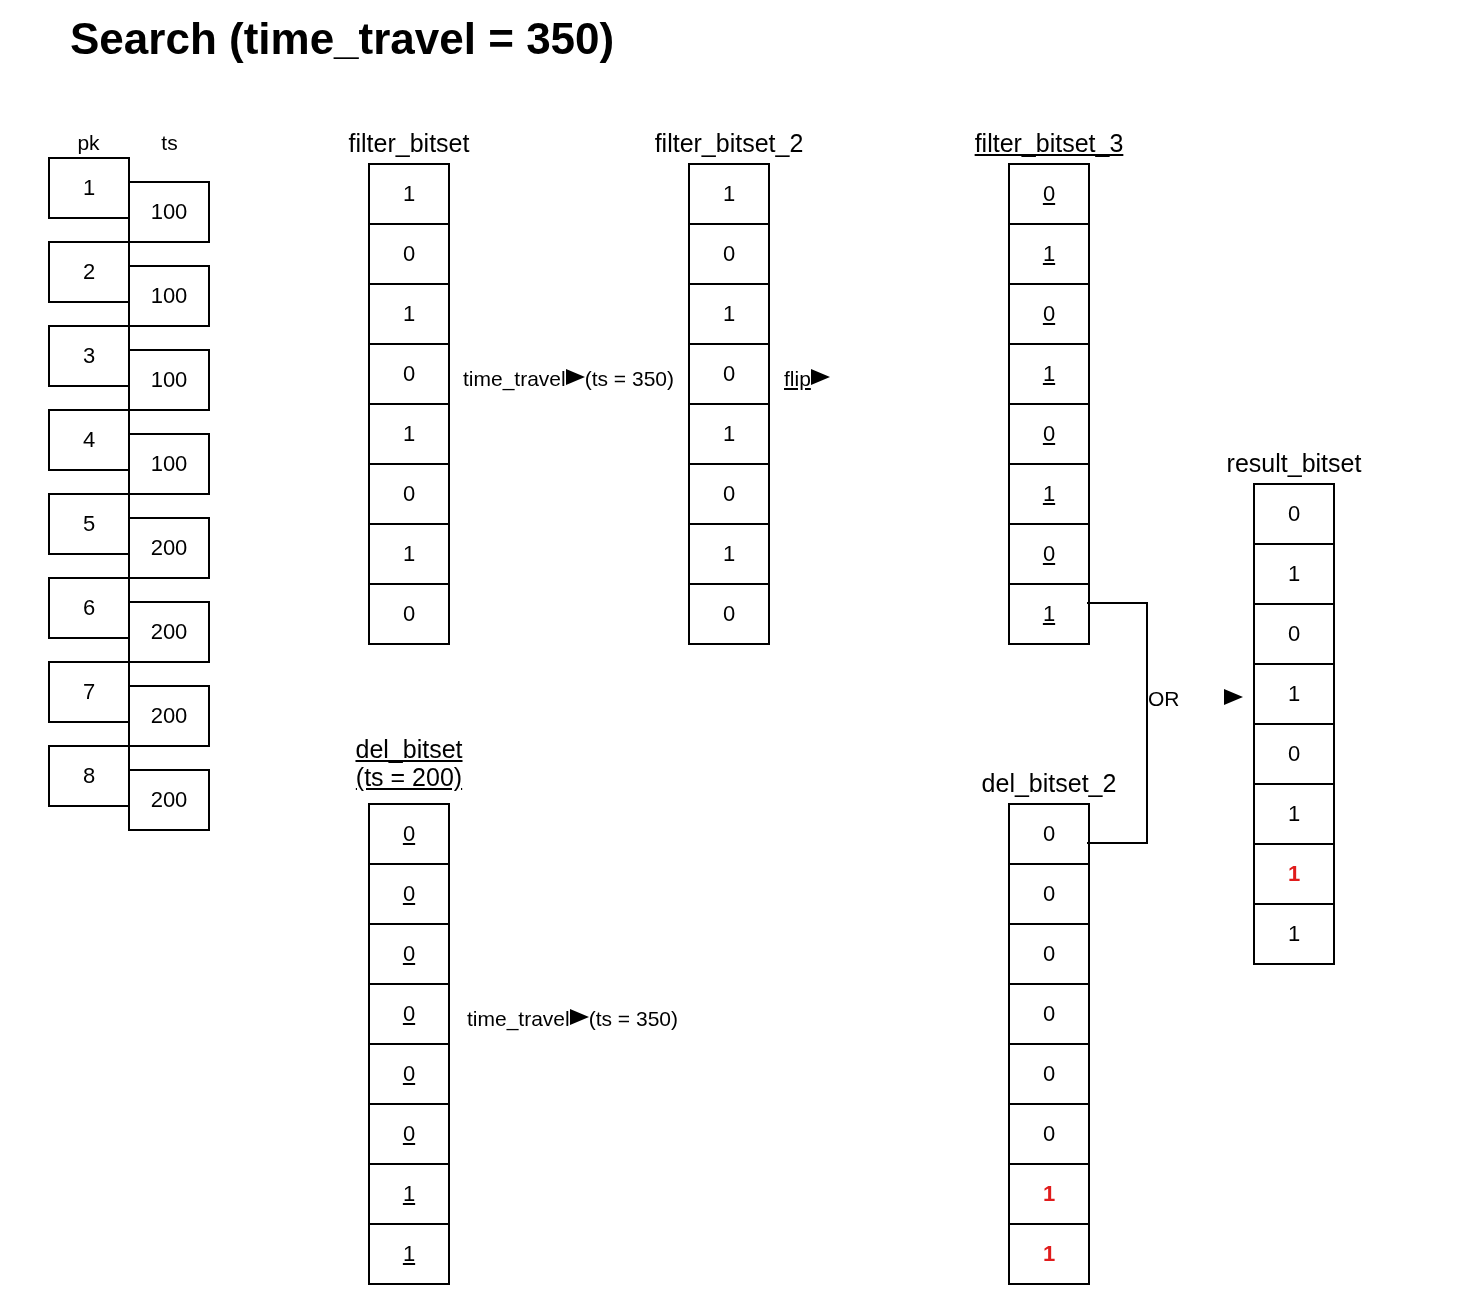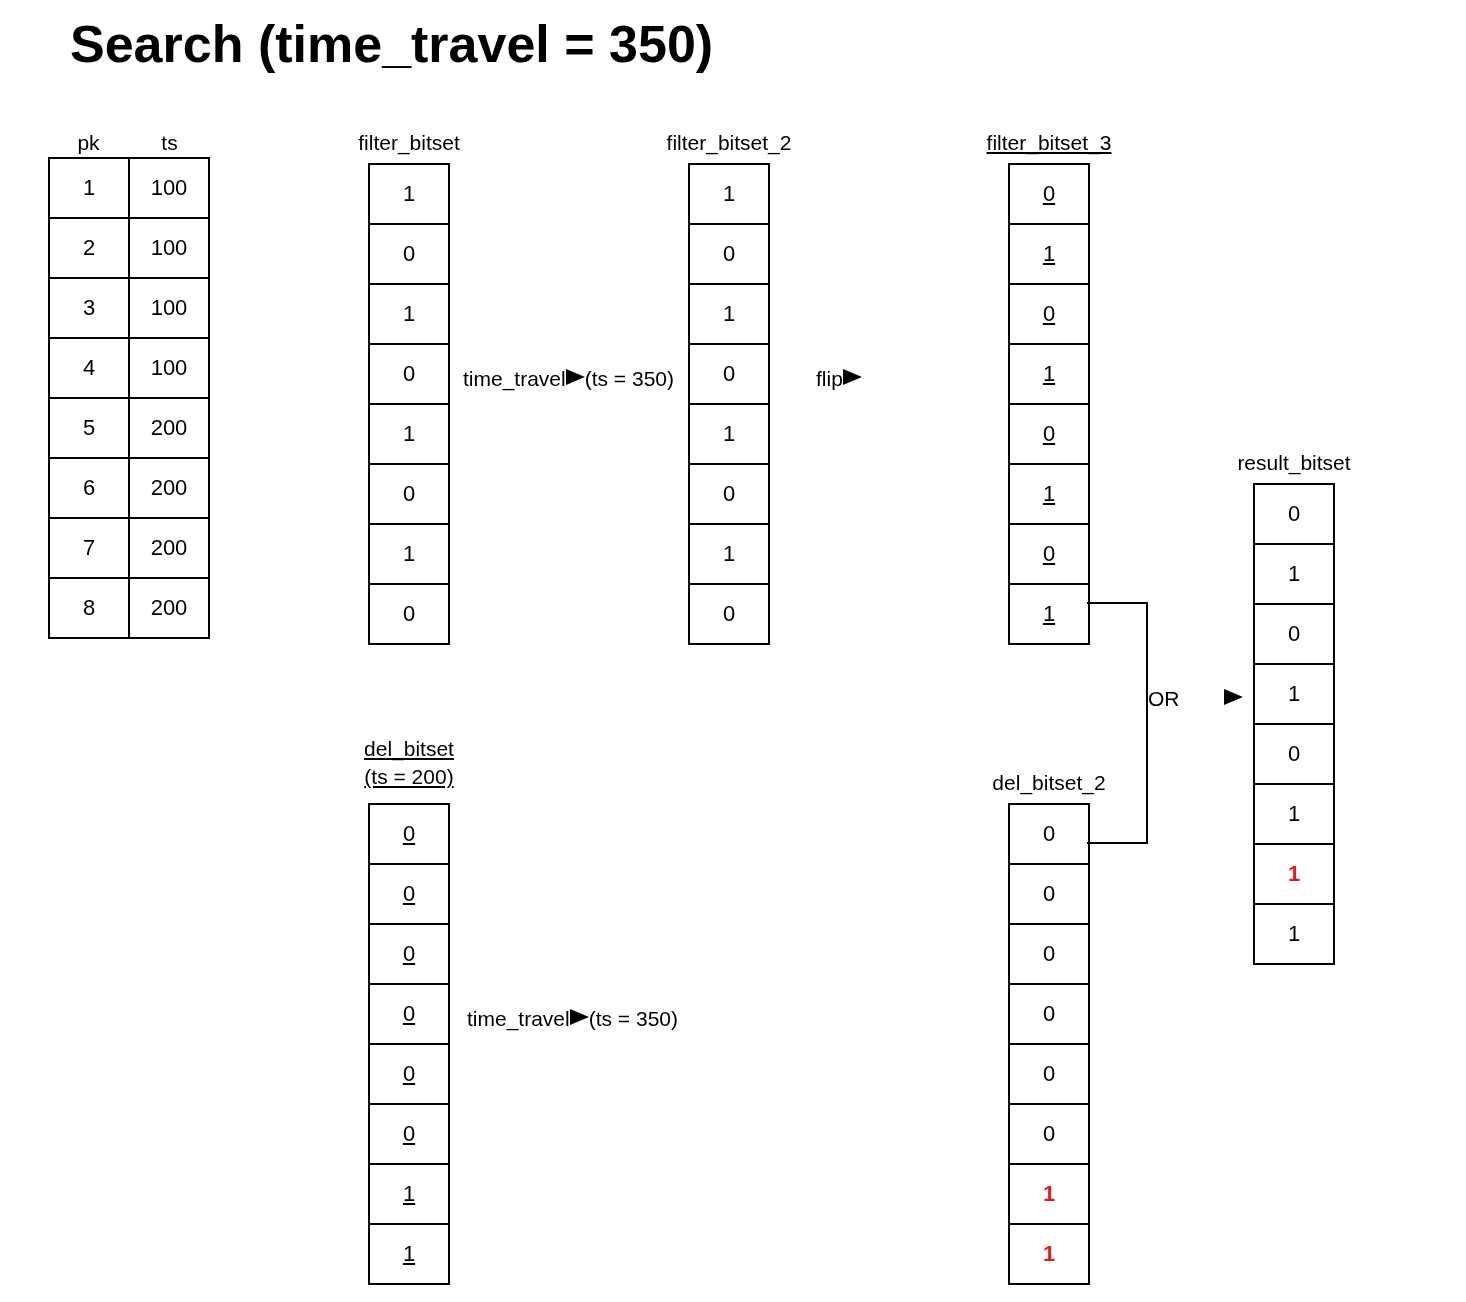--- a/index.html
+++ b/index.html
@@ -7,46 +7,46 @@
     width: 1466px; height: 1302px;
     background: #ffffff;
     font-family: "Liberation Sans", sans-serif;
     color: #000;
     position: relative;
     overflow: hidden;
   }
   .title {
     position: absolute; left: 70px; top: 14px;
     margin: 0;
-    font-size: 52px; font-weight: bold;
+    font-size: 44px; font-weight: bold;
     white-space: nowrap;
   }
 
   
   .bcell {
     box-sizing: border-box;
     width: 82px; height: 62px;
     border: 2px solid #000;
     background: #fff;
     display: flex; align-items: center; justify-content: center;
     font-size: 22px;
   }
-  .bcell + .bcell { margin-left: -2px; }
+  .bcell + .bcell { margin-left: -2px; margin-top: 24px; }
   .brow { display: flex; }
   .brow + .brow { margin-top: -2px; }
   .cell-red { color: var(--red, #e01c1c); font-weight: bold; }
 
   
   #record-table { position: absolute; left: 48px; top: 129px; width: 164px; }
   .table-headers { display: flex; width: 162px; line-height: 28px; }
   .table-headers span { flex: 1; text-align: center; font-size: 21px; }
 
   
   .bitset { position: absolute; width: 164px; display: flex; flex-direction: column; align-items: center; }
-  .bitset-label, .bitset-sublabel { font-size: 21px; line-height: 28px; text-align: right; white-space: nowrap; }
+  .bitset-label, .bitset-sublabel { font-size: 25px; line-height: 28px; text-align: right; white-space: nowrap; }
   .bitset-cells { margin-top: 6px; }
   .bitset-cells .bcell + .bcell { margin-left: 0; margin-top: -2px; }
   #bs-0 { left: 327px; top: 129px; }
   #bs-1 { left: 647px; top: 129px; }
   #bs-2 { left: 967px; top: 129px; text-decoration: underline; }
   #bs-3 { left: 327px; top: 735px; text-decoration: underline; }
   #bs-3 .bitset-cells { margin-top: 12px; }
   #bs-4 { left: 967px; top: 769px; }
   #bs-5 { left: 1212px; top: 449px; }
 
@@ -56,21 +56,21 @@
   .arrow-body { align-self: stretch; height: 18px; display: flex; align-items: center; margin-top: 2px; }
   .arrow-line { flex: 1; height: 2px; background: #000; }
   .arrow-head {
     width: 0; height: 0;
     border-top: 8px solid transparent;
     border-bottom: 8px solid transparent;
     border-left: 19px solid #000;
   }
   .arrow-sublabel { font-size: 21px; line-height: 26px; margin-top: 0; white-space: nowrap; }
   #arrow-tt1 { left: 463px; top: 366px; width: 205px; }
-  #arrow-flip { left: 816px; top: 366px; width: 199px; }
+  #arrow-flip { left: 784px; top: 366px; width: 199px; text-decoration: underline; }
   #arrow-tt2 { left: 467px; top: 1006px; width: 518px; }
   #arrow-or  { left: 1148px; top: 686px; width: 160px; gap: 44px; }
 
   
   .seg { position: absolute; background: #000; }
   #seg-a { left: 1087px; top: 602px; width: 61px; height: 2px; }
   #seg-b { left: 1146px; top: 602px; width: 2px; height: 242px; }
   #seg-c { left: 1087px; top: 842px; width: 61px; height: 2px; }
 </style>
 </head>

